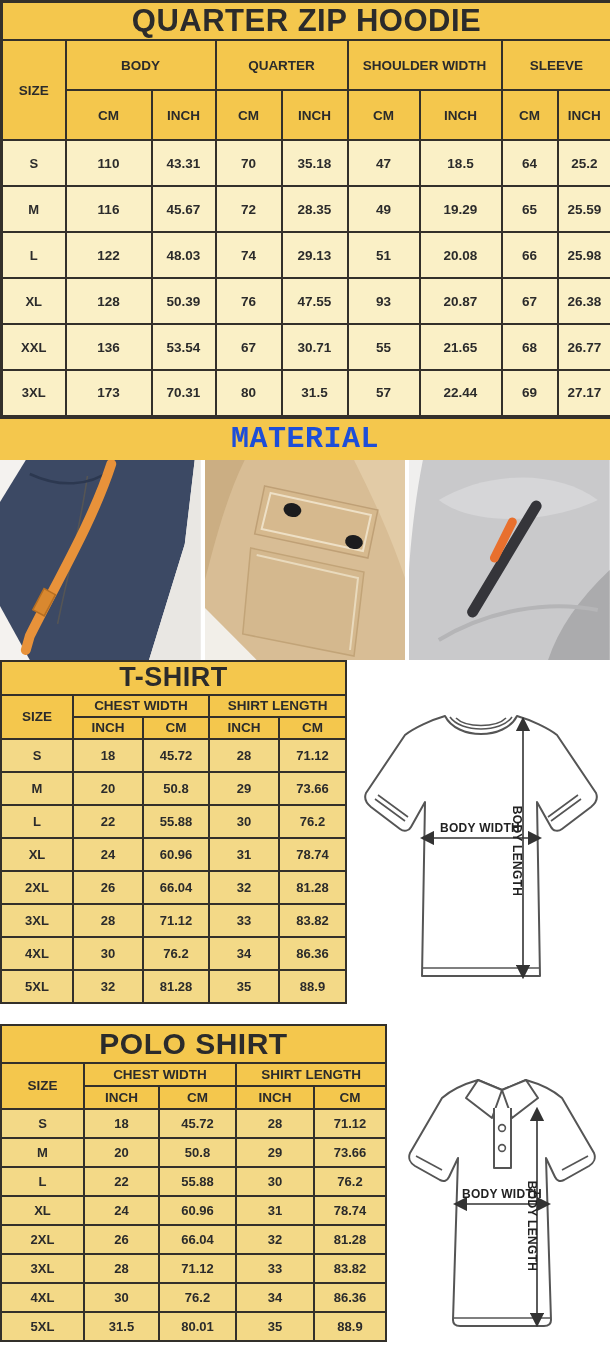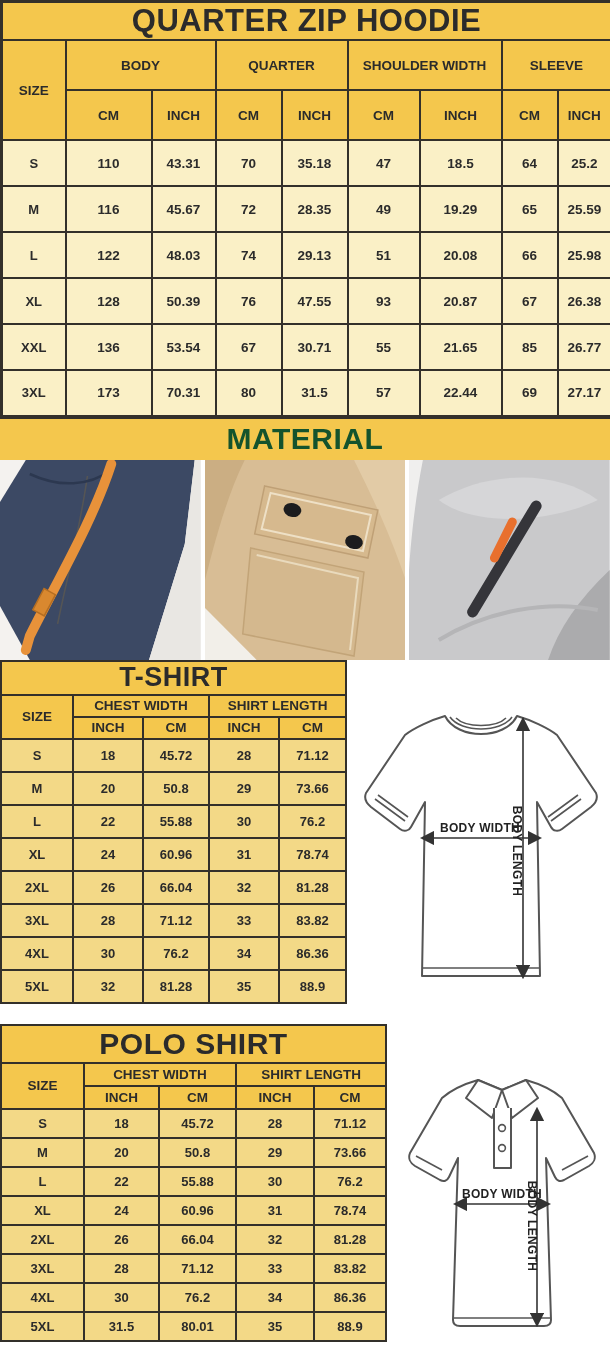--- a/index.html
+++ b/index.html
@@ -24,22 +24,22 @@
   .hoodie{width:610px;border:3px solid var(--border);}
   .hoodie td.title{font-size:31px;height:38px;}
   .hoodie tr.group-row td{height:50px;}
   .hoodie tr.unit-row td{height:50px;}
   .hoodie tr.data{height:46px;}
   .hoodie tr.data td{background:var(--cream);}
   .hoodie tr.data td.size{font-weight:bold;font-size:13px;}
   
   .band{
     height:42px;background:var(--gold);display:flex;align-items:center;
-    justify-content:center;font-size:30px;font-weight:bold;color:#14532d;
-    letter-spacing:.5px;border-top:1px solid var(--border);
+    justify-content:center;font-size:30px;font-weight:bold;color:#1d4ed8;
+    letter-spacing:.5px;border-top:1px solid var(--border);font-family:Liberation Mono, monospace;
   }
   .photos{height:200px;display:flex;gap:4px;background:#fff;}
   .photos svg{flex:1 1 0;height:200px;display:block;}
   
   .shirt-section{position:relative;}
   #tshirt-section{height:350px;}
   #polo-section{height:326px;margin-top:14px;}
   .shirt-section table{position:absolute;top:0;left:0;}
   .tshirt-t{width:345px;border:2px solid var(--border);}
   .polo-t{width:385px;border:2px solid var(--border);}
@@ -142,21 +142,21 @@
         <td>26.38</td>
       </tr>
       <tr class="data">
         <td class="size">XXL</td>
         <td>136</td>
         <td>53.54</td>
         <td>67</td>
         <td>30.71</td>
         <td>55</td>
         <td>21.65</td>
-        <td>85</td>
+        <td>68</td>
         <td>26.77</td>
       </tr>
       <tr class="data">
         <td class="size">3XL</td>
         <td>173</td>
         <td>70.31</td>
         <td>80</td>
         <td>31.5</td>
         <td>57</td>
         <td>22.44</td>

